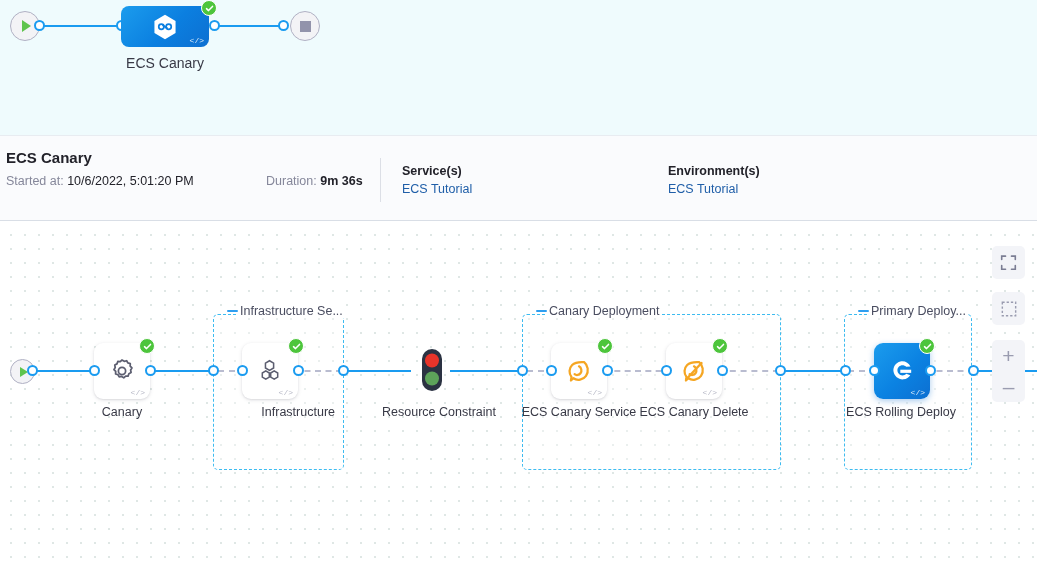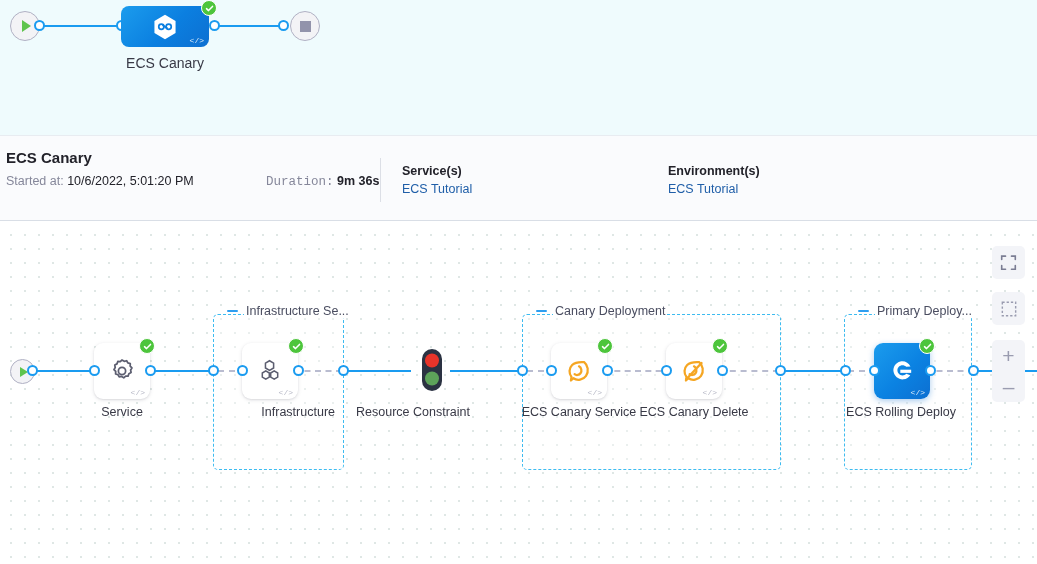--- a/index.html
+++ b/index.html
@@ -85,21 +85,21 @@
   .ib-started {
     position: absolute; left: 6px; top: 38px;
     font-size: 12.5px; color: #4f5162;
   }
   .ib-started .k { color: #85879a; margin-top: 6px; }
   .ib-started .v { color: #22222a; }
   .ib-duration {
     position: absolute; left: 266px; top: 38px;
     font-size: 12.5px;
   }
-  .ib-duration .k { color: #85879a; font-family: Liberation Mono, monospace; }
+  .ib-duration .k { color: #85879a; }
   .ib-duration .v { color: #22222a; font-weight: bold; }
   .ib-sep {
     position: absolute; left: 380px; top: 22px;
     width: 1px; height: 44px; background: #dcdfe6;
   }
   .ib-col { position: absolute; top: 28px; }
   .ib-col.svc { left: 402px; }
   .ib-col.env { left: 668px; }
   .ib-col .h { font-size: 12.5px; font-weight: bold; color: #22222a; }
   .ib-col .lnk { margin-top: 4px; font-size: 12.5px; color: #1f5ea8; cursor: pointer; }
@@ -118,21 +118,21 @@
   .grp {
     position: absolute;
     border: 1px dashed #3dbbf0;
     border-radius: 5px;
     background: rgba(255,255,255,0.35);
   }
   .grp-label {
     position: absolute; top: -11px; left: 10px;
     background: transparent;
     font-size: 12.5px; color: #4a4d60;
-    display: flex; align-items: center; gap: 6px;
+    display: flex; align-items: center; 
     padding: 0 3px;
     white-space: nowrap;
     text-align: right;
   }
   .grp-label .dash {
     display: inline-block; width: 11px; height: 2.5px;
     background: #2e9ef0; border-radius: 2px;
   }
   .grp-label .txt { background: #ffffff; padding: 0 2px; }
 
@@ -324,21 +324,21 @@
       </svg>
       <span class="codetag">&lt;/&gt;</span>
     </div>
     <div class="ok-badge" style="left:139px;top:116px;">
       <svg viewBox="0 0 12 12">
           <path d="M2 6.2 L4.7 8.8 L10 3.2" fill="none" stroke="#fff" stroke-width="2" stroke-linecap="round" stroke-linejoin="round"></path>
         </svg>
     </div>
     <div class="port" style="left:89px;top:143px;"></div>
     <div class="port" style="left:145px;top:143px;"></div>
-    <div class="node-label" style="left:57px;top:182px;">Service</div>
+    <div class="node-label" style="left:57px;top:182px;">Canary</div>
 
     <div class="port" style="left:208px;top:143px;"></div>
 
     <div class="node-card" style="left:242px;top:121px;">
       <svg width="28" height="28" viewBox="0 0 24 24">
         <g fill="none" stroke="#5c5e70" stroke-width="1.3">
           <polygon points="11.6,3.2 15.1,5.3 15.1,9.4 11.6,11.5 8.1,9.4 8.1,5.3"></polygon>
           <polygon points="8.4,11.9 11.4,13.7 11.4,17.2 8.4,19 5.4,17.2 5.4,13.7"></polygon>
           <polygon points="15.6,11.9 18.6,13.7 18.6,17.2 15.6,19 12.6,17.2 12.6,13.7"></polygon>
         </g>
@@ -356,21 +356,21 @@
 
     <div class="port" style="left:338px;top:143px;"></div>
 
     <div class="bare-node" style="left:418px;top:127px;">
       <svg width="28" height="46" viewBox="0 0 28 46">
         <rect x="4" y="0" width="20" height="42" rx="10" fill="#2b3242"></rect>
         <circle cx="14" cy="11.5" r="7" fill="#e8342a"></circle>
         <circle cx="14" cy="29.5" r="7" fill="#5da35a"></circle>
       </svg>
     </div>
-    <div class="node-label" style="left:348px;top:182px;"><span>Resource Constraint</span></div>
+    <div class="node-label" style="left:374px;top:182px;"><span>Resource Constraint</span></div>
 
     <div class="port" style="left:517px;top:143px;"></div>
 
     <div class="node-card" style="left:551px;top:121px;">
       <svg width="30" height="30" viewBox="0 0 32 32">
         <path d="M21.5 6.5 c4 3.2 5.3 9.8 2 14.6 c-3 4.4 -9.3 5.6 -13.4 2.6 l-2.7 2.4 l.6 -3.8 c-3 -3.6 -2.8 -9.3 .7 -12.7 c3.3 -3.2 8.6 -3.4 12.8 -3.1 z" fill="none" stroke="#f5a623" stroke-width="2.4" stroke-linecap="round" stroke-linejoin="round"></path>
         <path d="M16 11 c2.6 1.4 3.4 5 1.6 7.4 c-1.5 2 -4.4 2.5 -6.3 1" fill="none" stroke="#f5a623" stroke-width="2.4" stroke-linecap="round"></path>
       </svg>
       <span class="codetag">&lt;/&gt;</span>
     </div>

